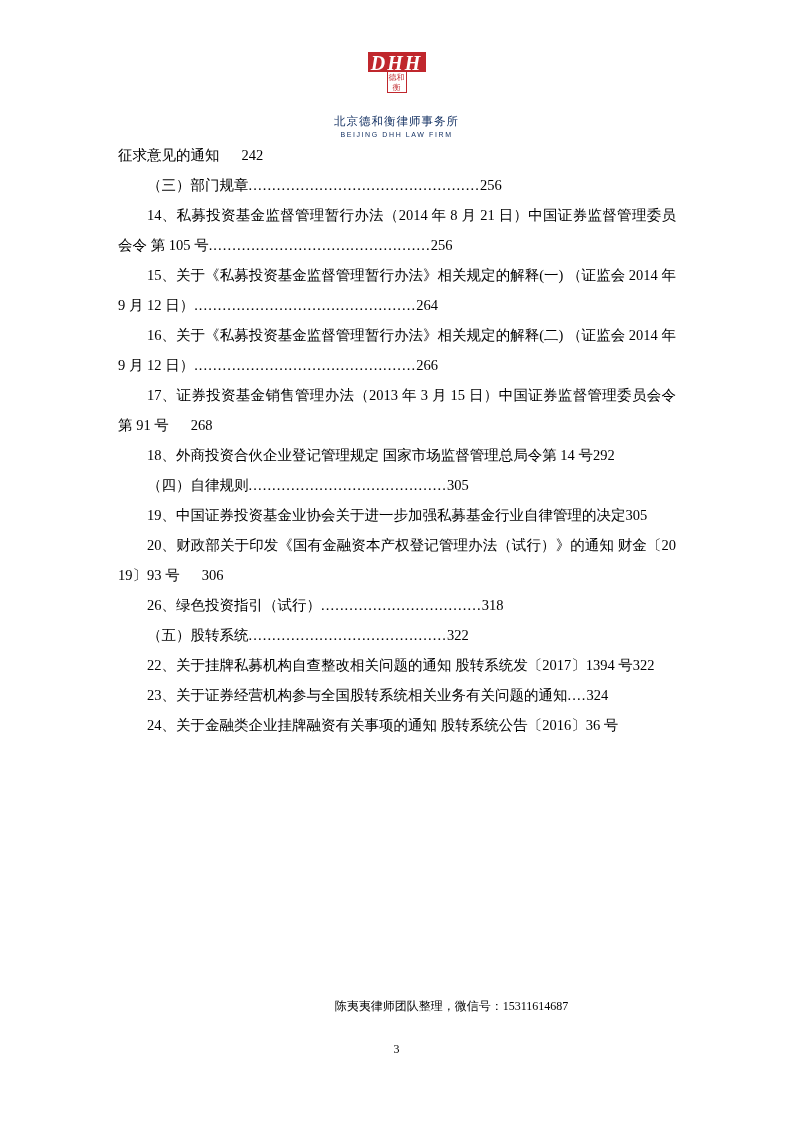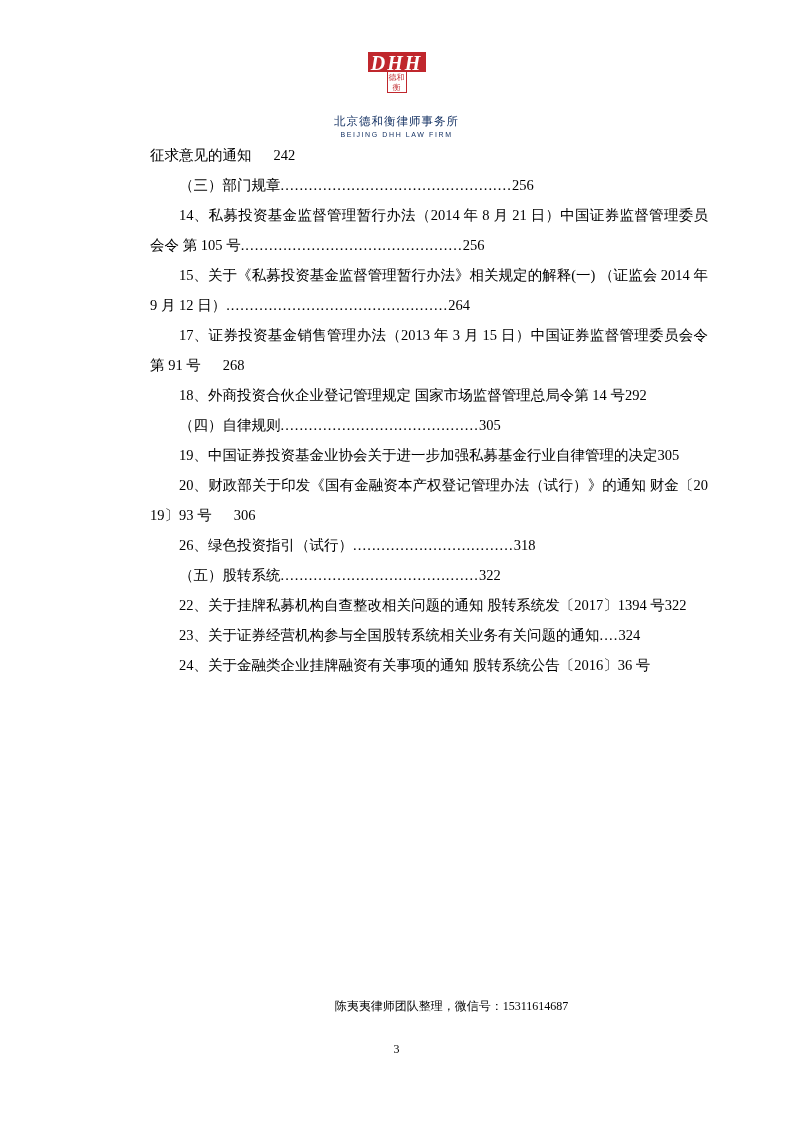--- a/index.html
+++ b/index.html
@@ -87,21 +87,20 @@
     color: #0d2b5e;
     letter-spacing: 1.6px;
   }
 
   
   .toc {
     position: absolute;
     top: 140px;
     left: 118px;
     width: 558px;
-    margin-left: 32px;
   }
   .toc-entry {
     font-size: 14.5px;
     line-height: 30px;
     color: #000000;
     text-align: justify;
     margin: 0;
     white-space: normal;
     word-break: break-all;
   }
@@ -166,20 +165,23 @@
     </p>
 
     <p class="toc-entry indent-2">
       <span>14、私募投资基金监督管理暂行办法（2014 年 8 月 21 日）中国证券监督管理委员会令 第 105 号</span><span class="dots">...............................................</span><span class="pg">256</span>
     </p>
 
     <p class="toc-entry indent-2">
       <span>15、关于《私募投资基金监督管理暂行办法》相关规定的解释(一) （证监会 2014 年 9 月 12 日）</span><span class="dots">...............................................</span><span class="pg">264</span>
     </p>
 
+    <p class="toc-entry indent-2">
+      <span>16、关于《私募投资基金监督管理暂行办法》相关规定的解释(二) （证监会 2014 年 9 月 12 日）</span><span class="dots">...............................................</span><span class="pg">266</span>
+    </p>
 
     <p class="toc-entry indent-2">
       <span>17、证券投资基金销售管理办法（2013 年 3 月 15 日）中国证券监督管理委员会令第 91 号</span><span class="sp-lg"></span><span class="pg">268</span>
     </p>
 
     <p class="toc-entry indent-2">
       <span>18、外商投资合伙企业登记管理规定 国家市场监督管理总局令第 14 号</span><span class="pg">292</span>
     </p>
 
     <p class="toc-entry indent-2">

